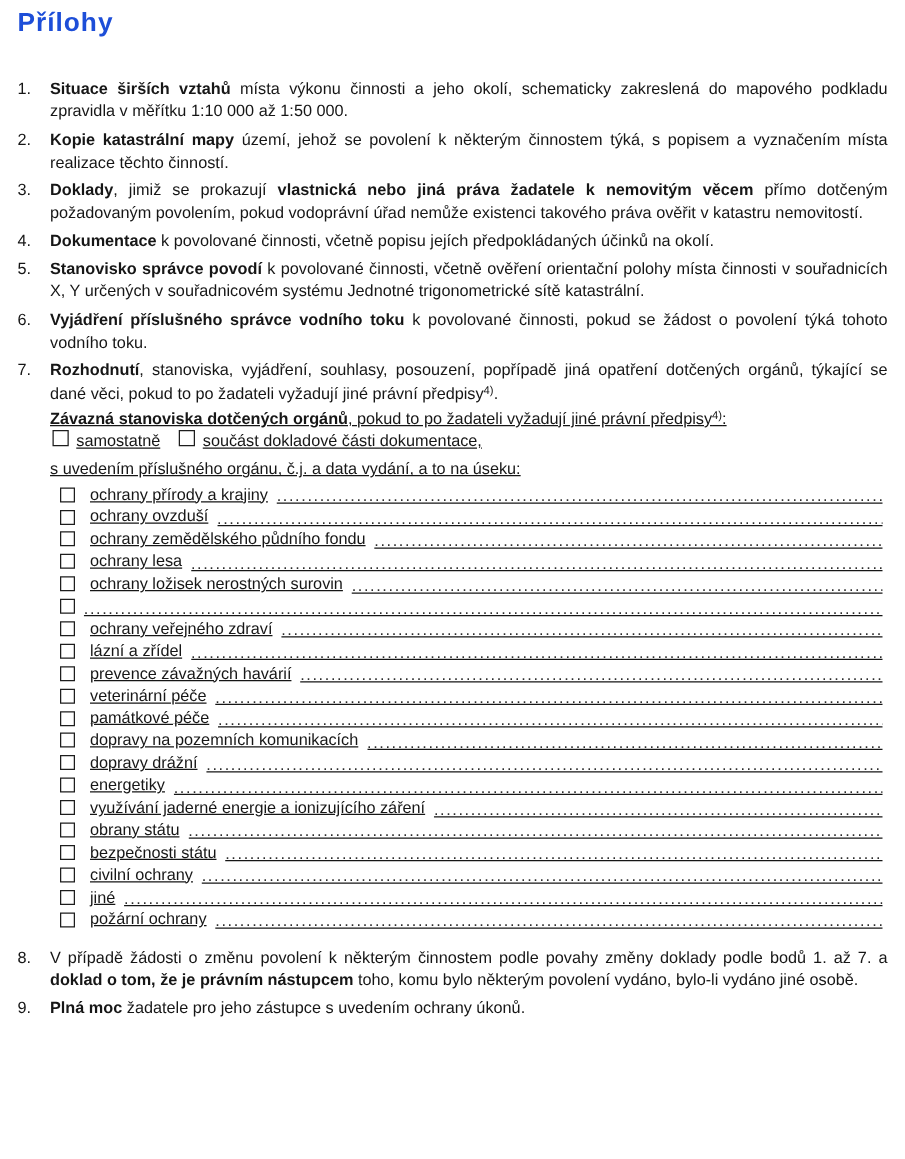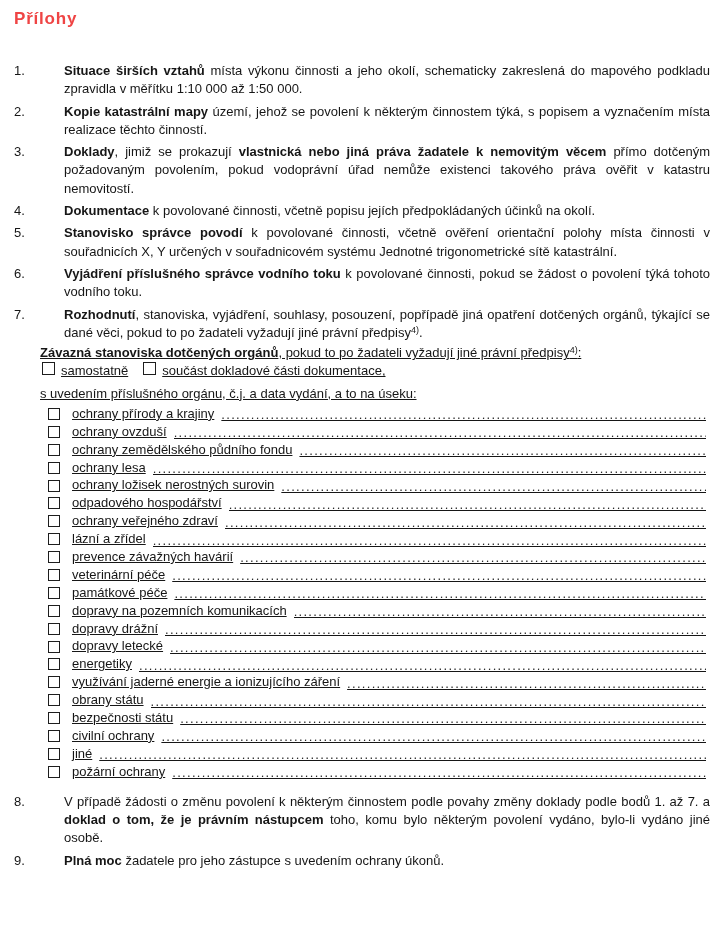--- a/index.html
+++ b/index.html
@@ -7,29 +7,29 @@
     width:724px;height:927px;background:#ffffff;overflow:hidden;
     font-family:"Liberation Sans",sans-serif;
     color:#161616;
   }
   .page{
     box-sizing:border-box;width:724px;height:927px;
     padding:9px 14px 0 14px;
     font-size:13px;line-height:18.3px;
   }
   h1.title{
-    font-size:17px;line-height:20px;margin:0;font-weight:bold;
-    letter-spacing:.8px;color:#ef4444;
+    font-size:21px;line-height:20px;margin:0;font-weight:bold;
+    letter-spacing:.8px;color:#1d4ed8;
   }
   .list{margin-top:33px;}
   .item{display:flex;margin-top:4px;}
   .item.first{margin-top:0;}
   .item.gap-big{margin-top:12px;}
   .num{flex:0 0 26px;}
-  .itext{flex:1;text-align:justify;margin-left:24px;}
+  .itext{flex:1;text-align:justify;}
   b{font-weight:bold;}
   sup{font-size:9px;line-height:0;vertical-align:4px;}
   
   .sub7{margin-left:26px;margin-top:2px;text-decoration:underline;}
   .zav{margin:0;}
   .opt-row{display:flex;height:18.3px;padding-left:2px;}
   .cb{
     box-sizing:border-box;display:inline-block;flex:none;
     width:13px;height:13px;background:#fff;border:1.5px solid #1d1d1d;
   }
@@ -129,21 +129,20 @@
   </div>
 
   <div class="chk-row">
     <span class="cb"></span>
     <span class="chk-label">ochrany ložisek nerostných surovin</span>
     <span class="dots"></span>
   </div>
 
   <div class="chk-row">
     <span class="cb"></span>
-    <span class="chk-label">odpadového hospodářství</span>
     <span class="dots"></span>
   </div>
 
   <div class="chk-row">
     <span class="cb"></span>
     <span class="chk-label">ochrany veřejného zdraví</span>
     <span class="dots"></span>
   </div>
 
   <div class="chk-row">
@@ -175,25 +174,20 @@
     <span class="chk-label">dopravy na pozemních komunikacích</span>
     <span class="dots"></span>
   </div>
 
   <div class="chk-row">
     <span class="cb"></span>
     <span class="chk-label">dopravy drážní</span>
     <span class="dots"></span>
   </div>
 
-  <div class="chk-row">
-    <span class="cb"></span>
-    <span class="chk-label">dopravy letecké</span>
-    <span class="dots"></span>
-  </div>
 
 
   <div class="chk-row">
     <span class="cb"></span>
     <span class="chk-label">energetiky</span>
     <span class="dots"></span>
   </div>
 
   <div class="chk-row">
     <span class="cb"></span>

